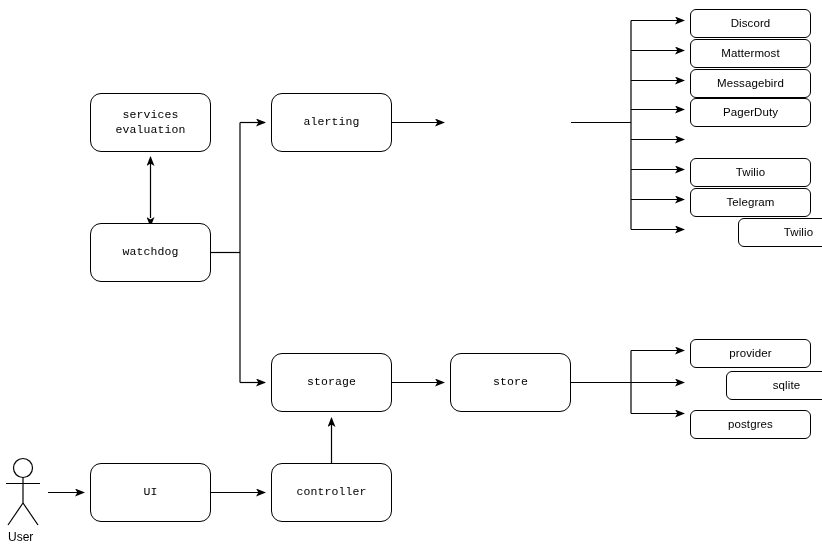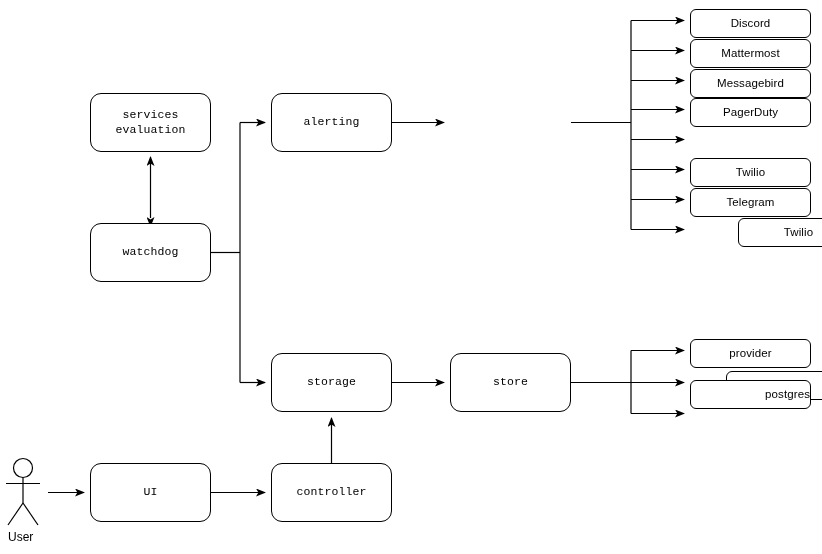--- a/index.html
+++ b/index.html
@@ -173,19 +173,19 @@
   <div class="node leaf" style="left:690px; top:218px;margin-left:48px;">
     <span>Twilio</span>
   </div>
 
   <div class="node leaf" style="left:690px; top:339px;">
     <span>provider</span>
   </div>
   <div class="node leaf" style="left:726px; top:371px;">
     <span>sqlite</span>
   </div>
-  <div class="node leaf" style="left:690px; top:380px;justify-content:flex-end;">
+  <div class="node leaf" style="left:690px; top:410px;">
     <span>postgres</span>
   </div>
 
   <div class="actor-label" style="left:8px; top:530px;text-align:center;">User</div>
 
 </div>
 
 </body></html>

